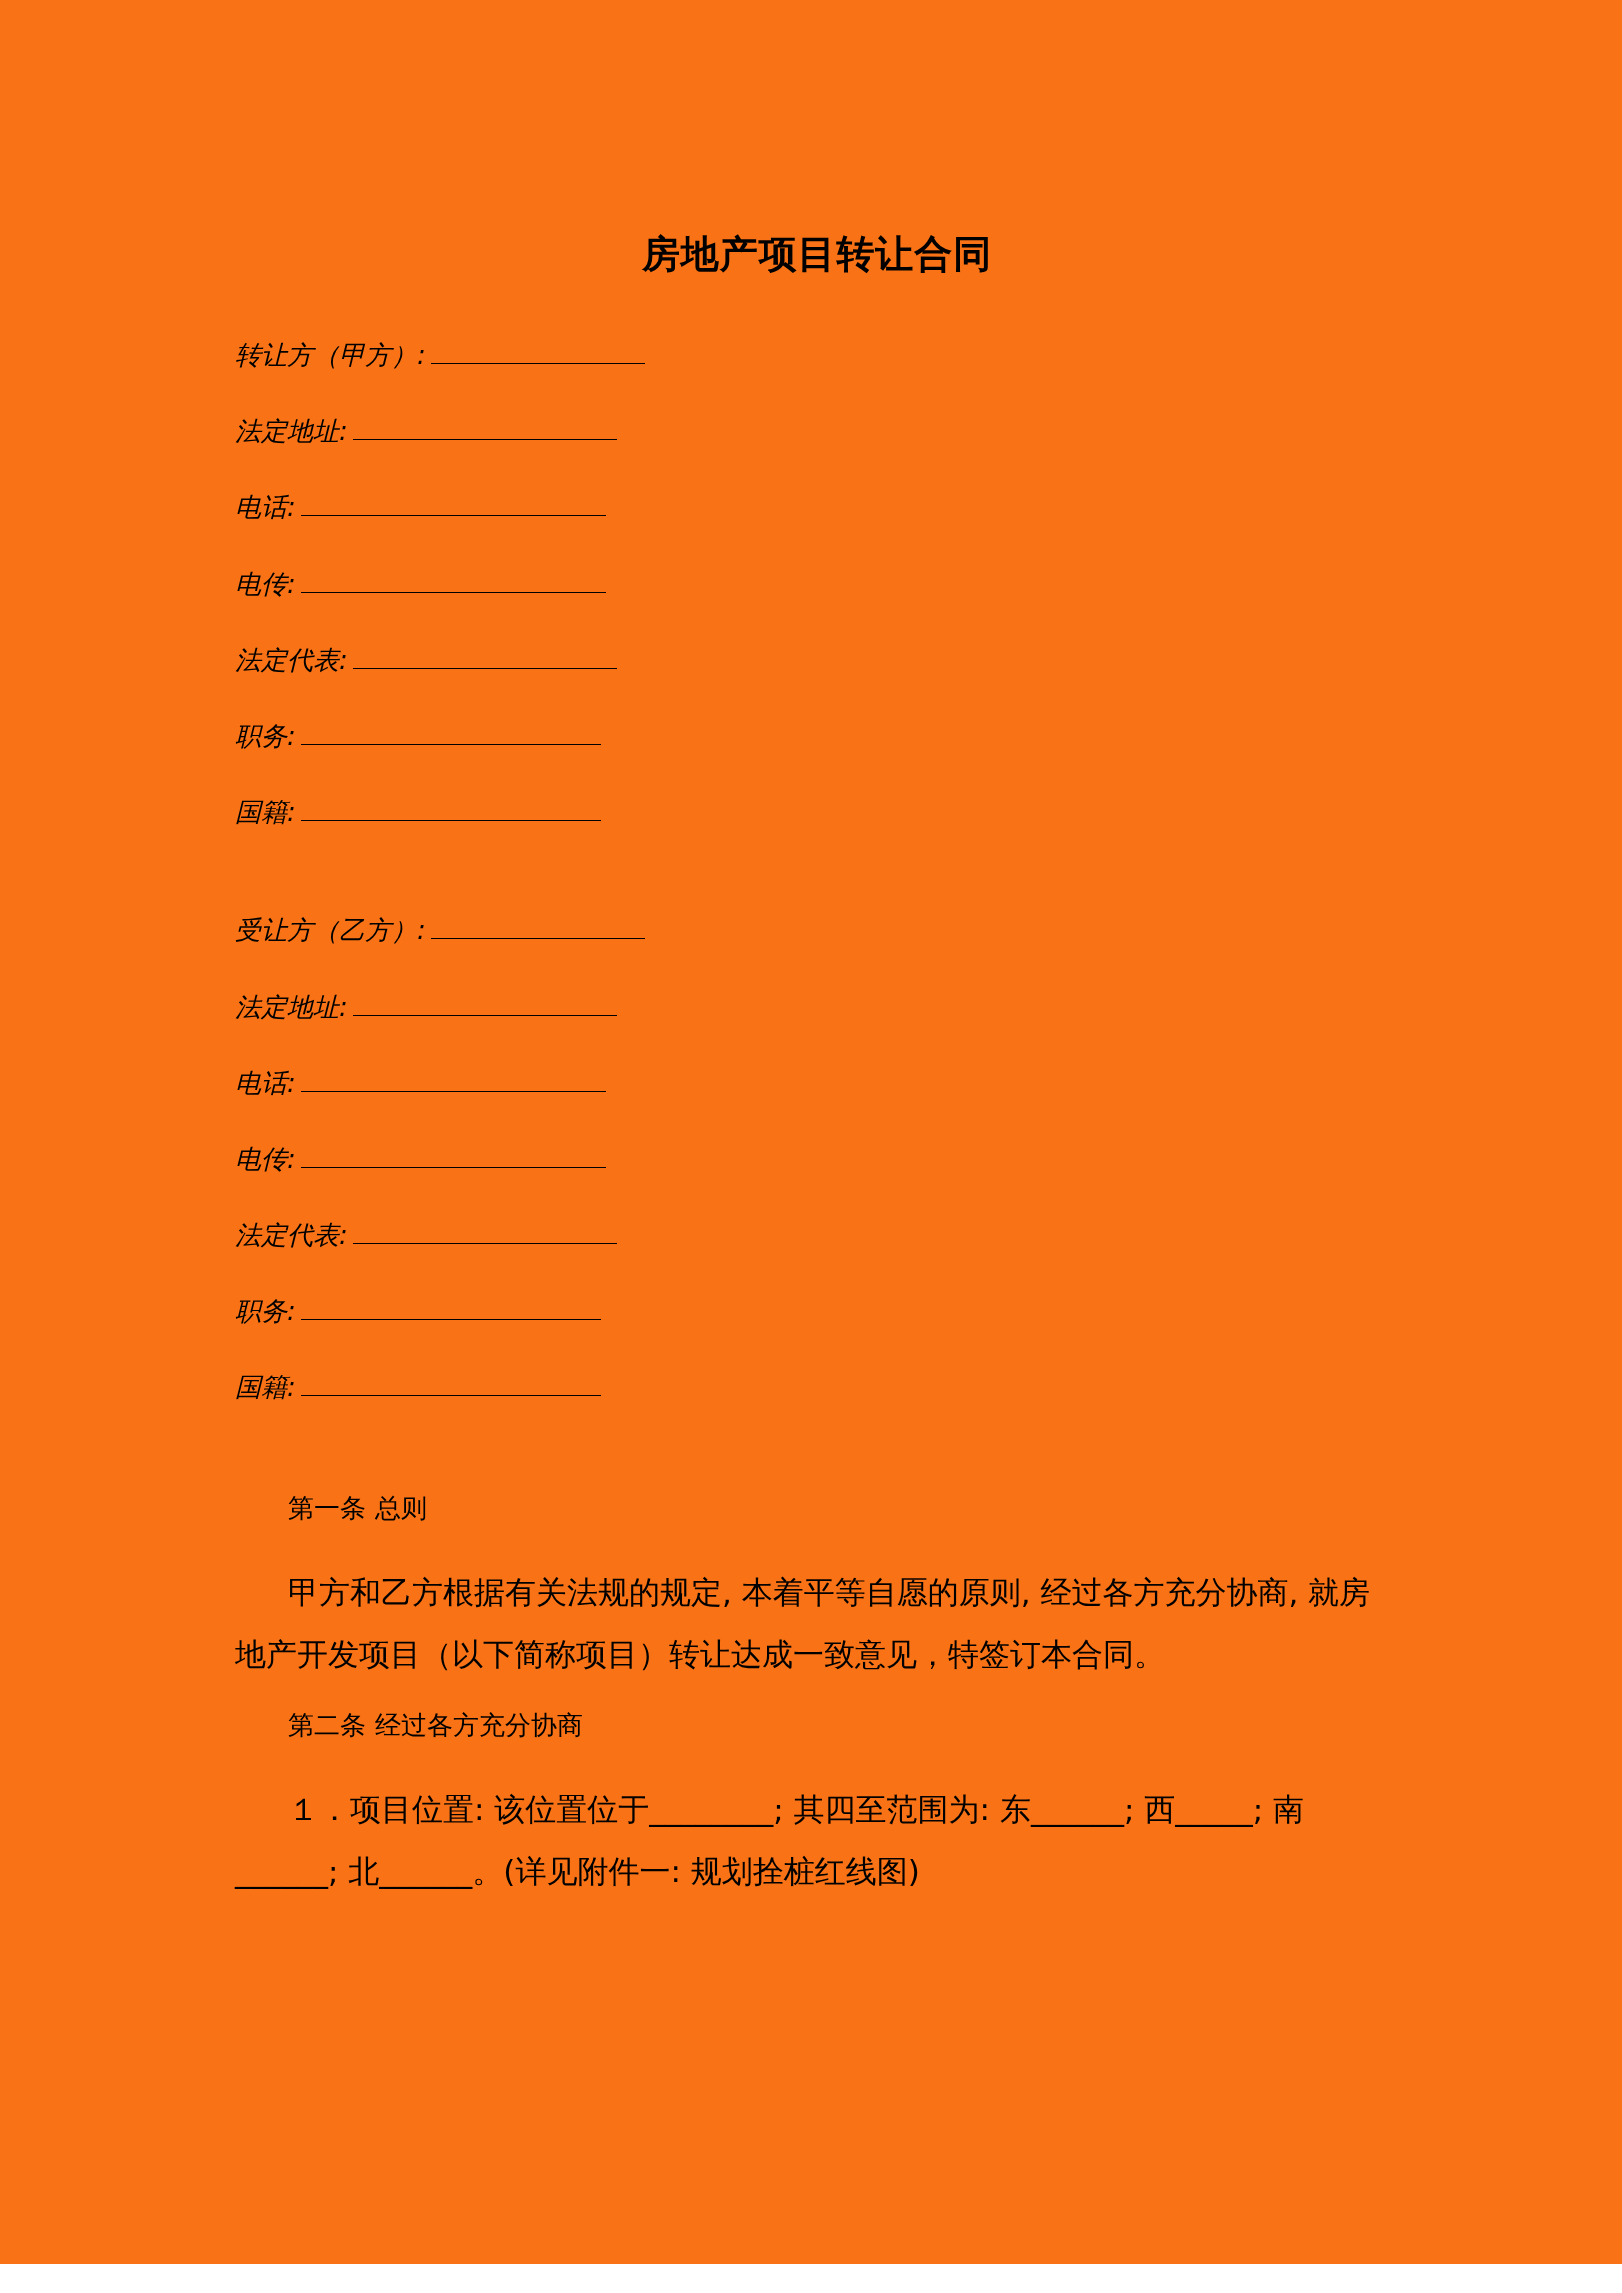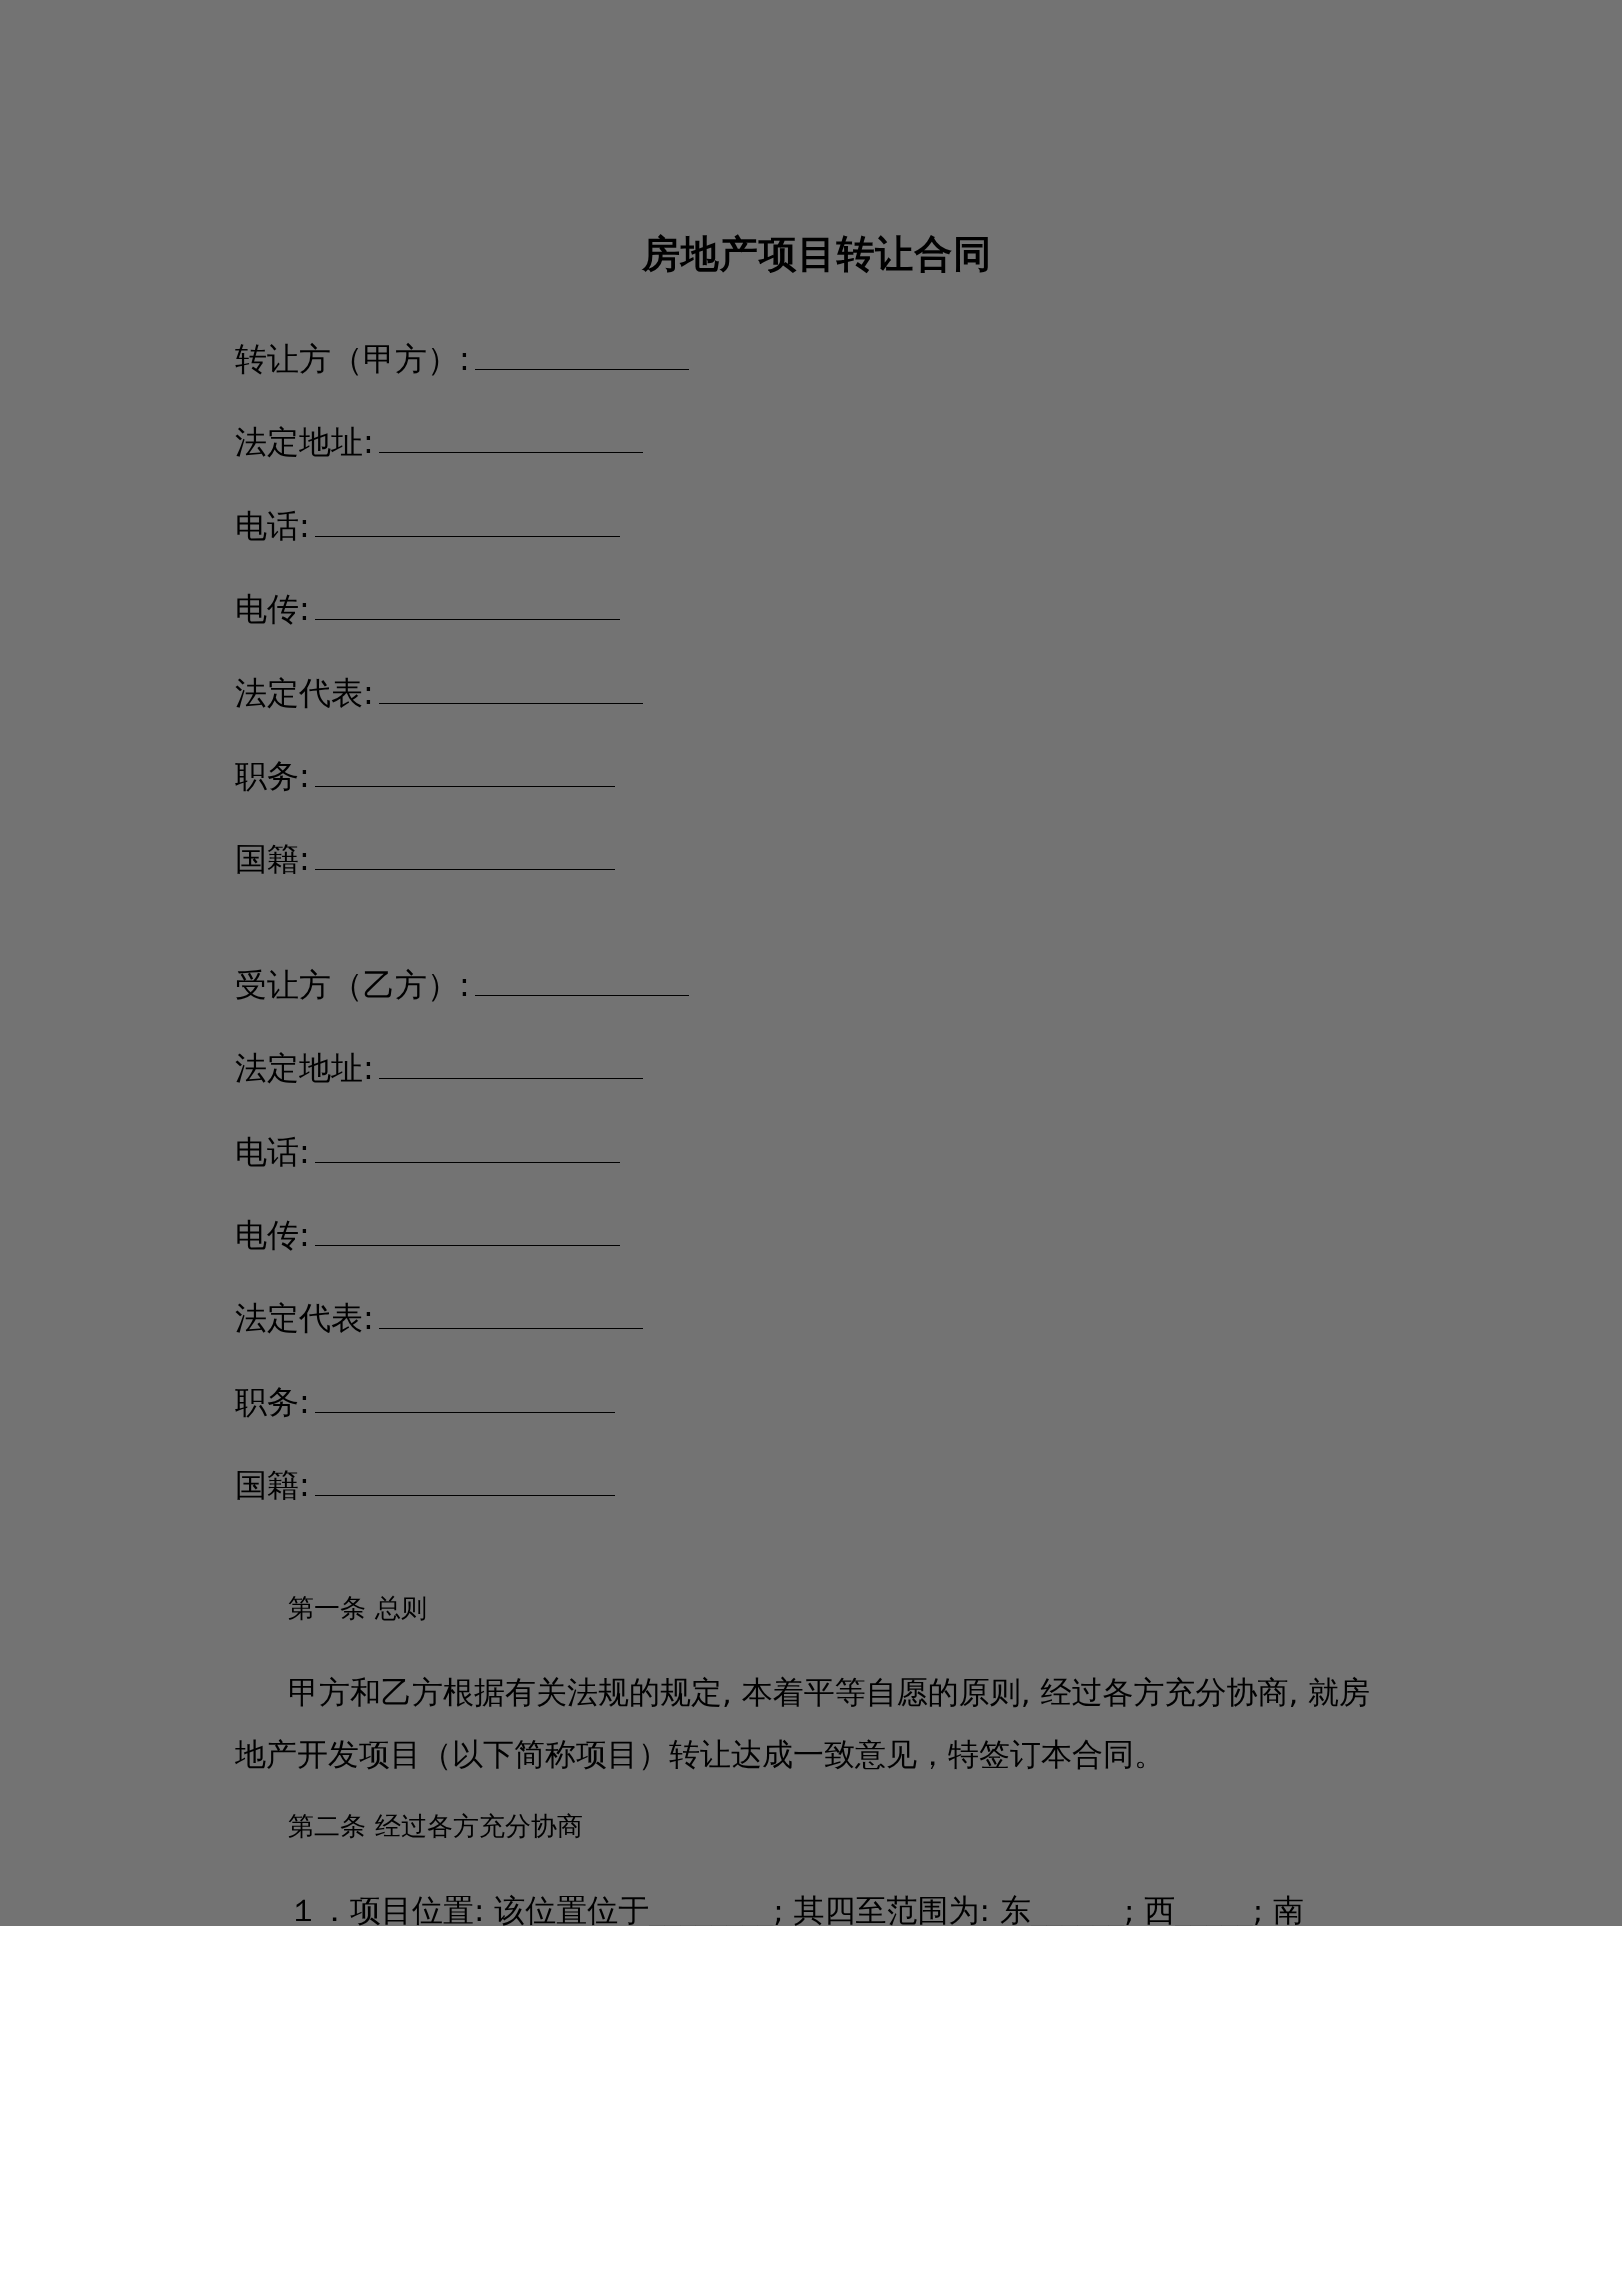--- a/index.html
+++ b/index.html
@@ -6,22 +6,22 @@
     margin: 0;
     padding: 0;
     background: #ffffff;
   }
   body {
     font-family: "DejaVu Sans", "Liberation Sans", sans-serif;
     color: #000000;
   }
   .page {
     width: 1623px;
-    height: 1926px;
-    background: #737373;
+    height: 2264px;
+    background: #f97316;
     position: relative;
     box-sizing: border-box;
     padding: 0;
     overflow: hidden;
   }
   .content {
     position: absolute;
     left: 235px;
     top: 0;
     width: 1164px;
@@ -31,24 +31,25 @@
     font-weight: bold;
     text-align: center;
     margin-top: 229px;
     margin-bottom: 0;
     letter-spacing: 0.9px;
   }
   .field-block {
     margin-top: 60px;
   }
   .field-row {
-    font-size: 32px;
+    font-size: 26px;
     line-height: 1.2;
     margin-bottom: 45px;
     white-space: nowrap;
+    font-style: italic;
   }
   .field-label {
     display: inline-block;
   }
   .field-rule {
     display: inline-block;
     border-bottom: 1.8px solid #000;
     height: 22px;
     vertical-align: baseline;
     margin-left: 5.5px;

